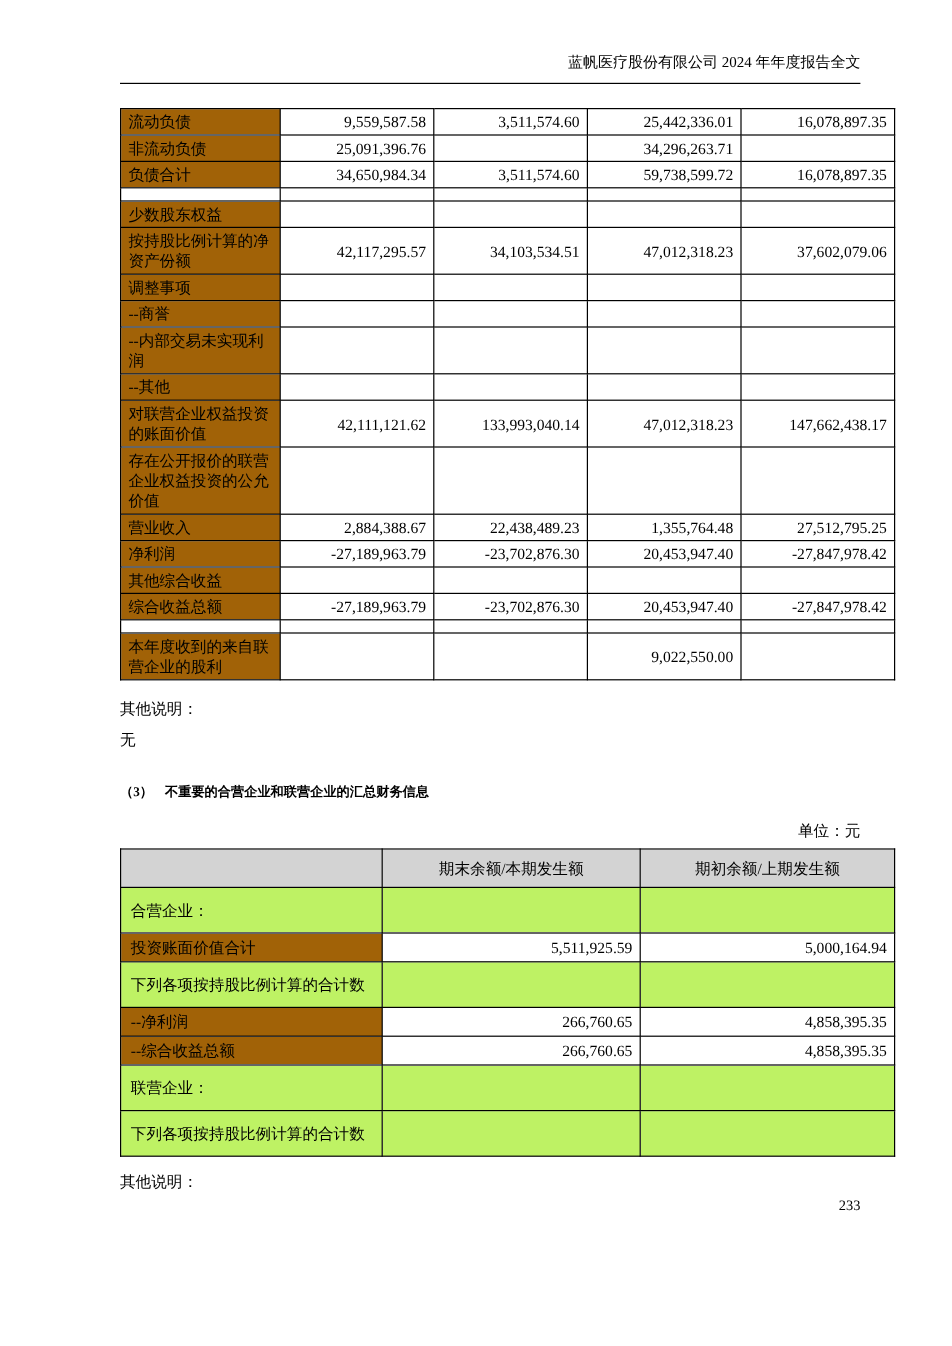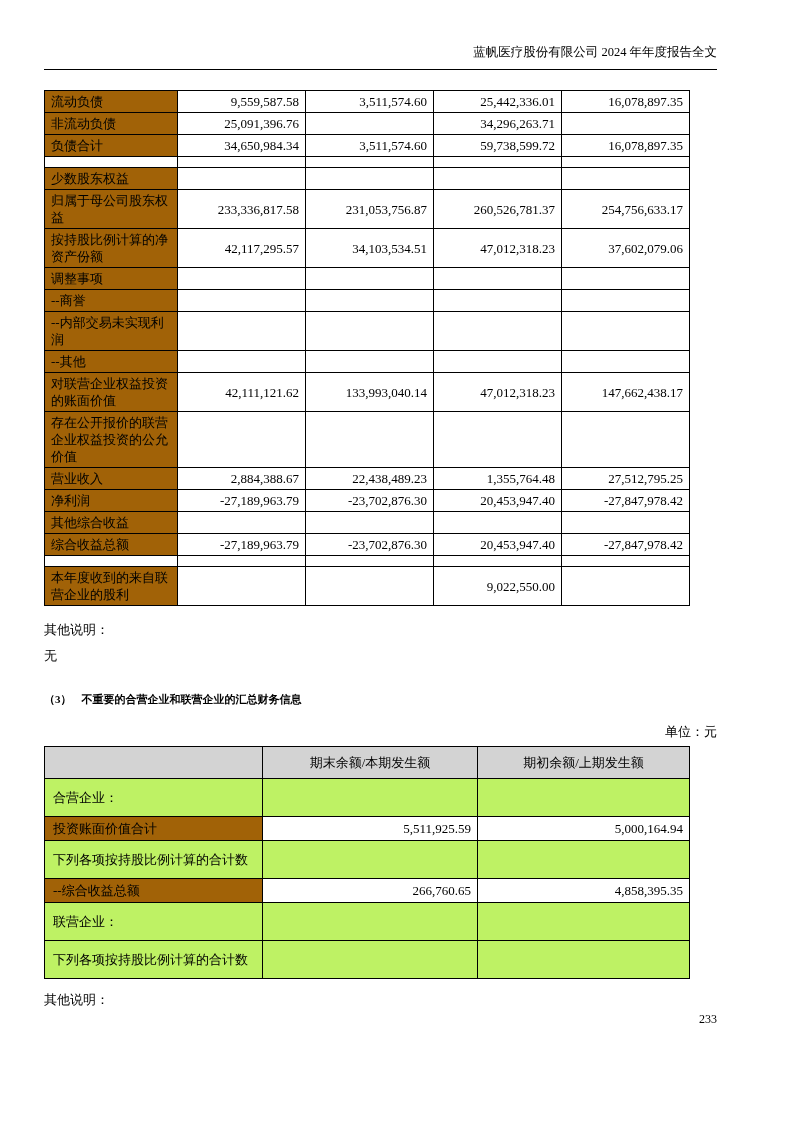--- a/index.html
+++ b/index.html
@@ -3,21 +3,21 @@
 <meta charset="utf-8">
 <style>
   * { box-sizing: border-box; }
   html, body {
     margin: 0; padding: 0;
     background: #ffffff;
     font-family: "Liberation Serif", "DejaVu Serif", serif;
     color: #000;
   }
   body { width: 793px; height: 1122px; overflow: hidden; }
-  .page { padding: 44px 76px 0 44px; width: 793px; }
+  .page { padding: 44px 76px 0 100px; width: 793px; }
 
   .doc-header {
     text-align: right;
     font-size: 12.5px;
     line-height: 16px;
     padding-bottom: 9px;
     border-bottom: 1px solid #000;
   }
 
   table {
@@ -116,27 +116,20 @@
           <td class="num"></td>
           <td class="num"></td>
           <td class="num"></td>
         </tr>
         <tr>
           <td class="label">少数股东权益</td>
           <td class="num"></td>
           <td class="num"></td>
           <td class="num"></td>
           <td class="num"></td>
-        </tr>
-        <tr>
-          <td class="label">归属于母公司股东权益</td>
-          <td class="num">233,336,817.58</td>
-          <td class="num">231,053,756.87</td>
-          <td class="num">260,526,781.37</td>
-          <td class="num">254,756,633.17</td>
         </tr>
         <tr>
           <td class="label">按持股比例计算的净资产份额</td>
           <td class="num">42,117,295.57</td>
           <td class="num">34,103,534.51</td>
           <td class="num">47,012,318.23</td>
           <td class="num">37,602,079.06</td>
         </tr>
         <tr>
           <td class="label">调整事项</td>
@@ -259,20 +252,25 @@
           <td class="label">投资账面价值合计</td>
           <td class="num">5,511,925.59</td>
           <td class="num">5,000,164.94</td>
         </tr>
         <tr class="section">
           <td class="label">下列各项按持股比例计算的合计数</td>
           <td class="num"></td>
           <td class="num"></td>
         </tr>
         <tr>
+          <td class="label">--净利润</td>
+          <td class="num">266,760.65</td>
+          <td class="num">4,858,395.35</td>
+        </tr>
+        <tr>
           <td class="label">--综合收益总额</td>
           <td class="num">266,760.65</td>
           <td class="num">4,858,395.35</td>
         </tr>
         <tr class="section">
           <td class="label">联营企业：</td>
           <td class="num"></td>
           <td class="num"></td>
         </tr>
         <tr class="section">

